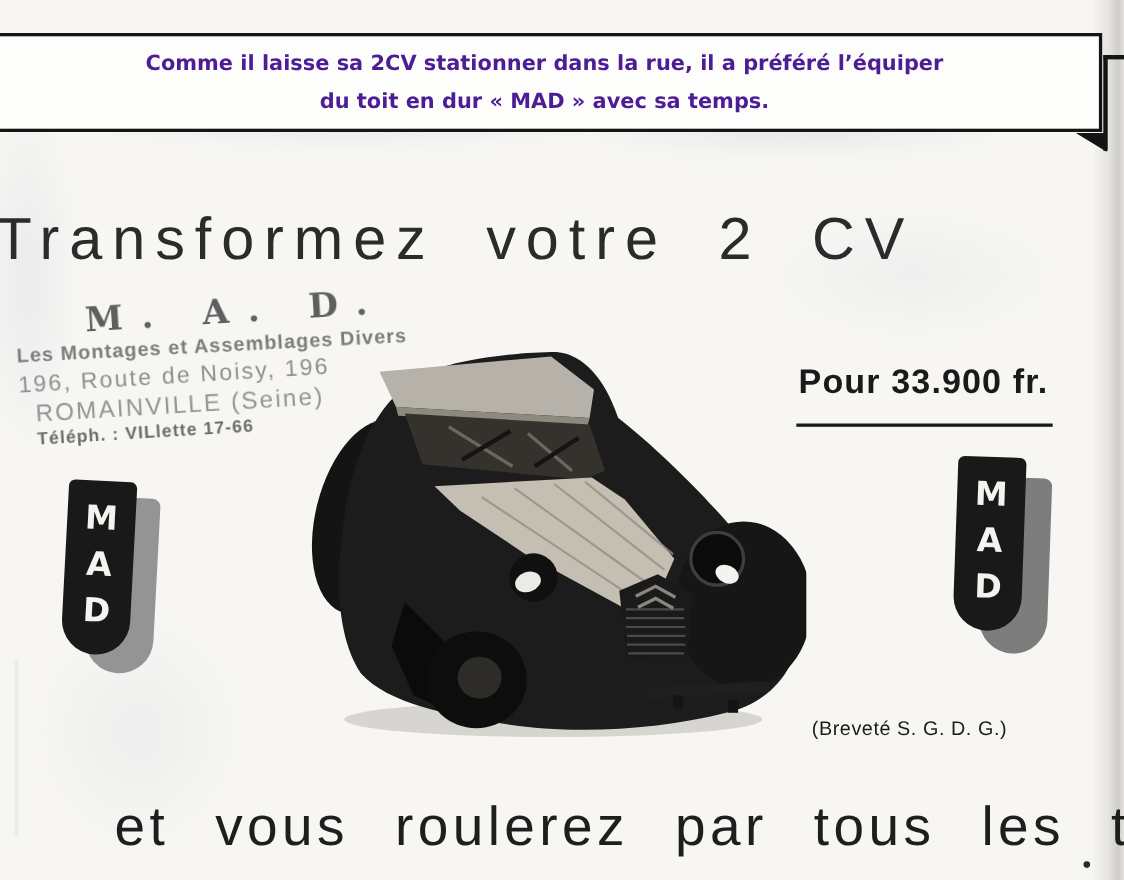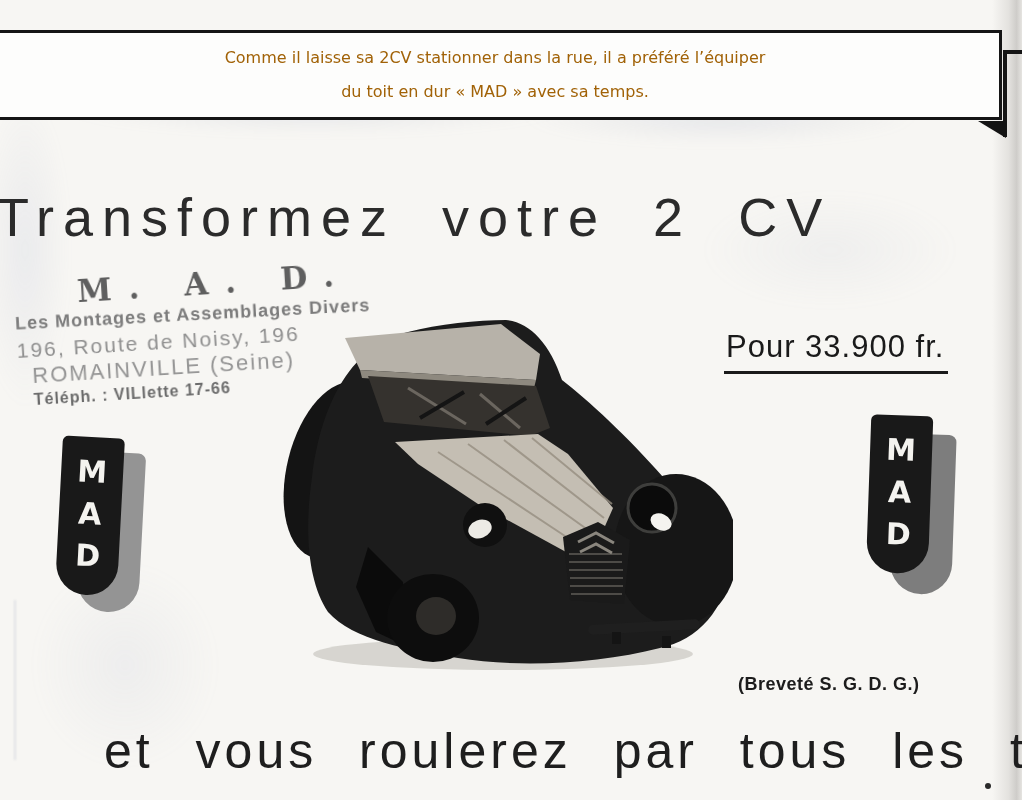--- a/index.html
+++ b/index.html
@@ -27,21 +27,21 @@
     background:linear-gradient(to right,rgba(0,0,0,0),rgba(110,105,100,.14) 55%,rgba(90,86,82,.26) 82%,rgba(150,146,140,.18));}
 
   
   .caption-box{
     position:absolute;left:-12px;top:30px;width:1008px;height:84px;
     background:#fdfdfc;border:3px solid #151515;
     display:flex;flex-direction:column;justify-content:center;align-items:center;
   }
   .caption-box .cap{
     font-family:"DejaVu Sans","Liberation Sans",sans-serif;
-    font-size:16px;line-height:34px;font-weight:400;color:#a16207;letter-spacing:0px;
+    font-size:19px;line-height:34px;font-weight:700;color:#4c1d95;letter-spacing:0px;
   }
   .fold-vline{position:absolute;left:1003px;top:50px;width:4px;height:87px;background:#151515;}
   .fold-hline{position:absolute;left:1003px;top:50px;width:19px;height:4px;background:#151515;}
   .fold-corner{position:absolute;left:978px;top:121px;width:0;height:0;
     border-top:17px solid #141414;border-left:28px solid transparent;}
 
   
   .headline{
     position:absolute;left:-4px;top:186px;
     font-size:54px;color:#2b2b2b;font-weight:400;
@@ -57,40 +57,40 @@
   .stamp .s1{font-family:"DejaVu Serif","Liberation Serif",serif;font-weight:bold;
     font-size:31px;letter-spacing:17px;color:#5f5f5f;margin-left:64px;}
   .stamp .s2{font-size:18px;font-weight:bold;color:#7c7c7c;letter-spacing:1px;margin-top:2px;transform:rotate(.5deg);}
   .stamp .s3{font-size:21px;color:#8f8f8f;letter-spacing:2px;margin-top:3px;}
   .stamp .s4{font-size:22px;color:#949494;letter-spacing:2px;margin-left:14px;margin-top:1px;}
   .stamp .s5{font-size:16px;font-weight:bold;color:#6b6b6b;letter-spacing:1px;margin-left:14px;margin-top:2px;}
 
   
   .price{
     position:absolute;left:724px;top:329px;
-    font-size:31px;font-weight:normal;color:#1a1a1a;letter-spacing:1px;
-    border-bottom:3px solid #1a1a1a;padding:0 4px 6px 2px;white-space:nowrap;
+    font-size:31px;font-weight:bold;color:#1a1a1a;letter-spacing:1px;
+    border-bottom:3px solid #1a1a1a;padding:0 4px 20px 2px;white-space:nowrap;
   }
 
   
   .badge-wrap{position:absolute;width:100px;height:190px;}
   .badge-wrap.left{left:58px;top:438px;transform:rotate(3deg);}
   .badge-wrap.right{left:868px;top:416px;transform:rotate(2deg);}
   .badge-shadow{position:absolute;width:62px;height:160px;border-radius:8px 8px 34px 34px;}
   .badge-wrap.left  .badge-shadow{left:22px;top:14px;background:#949494;}
   .badge-wrap.right .badge-shadow{left:24px;top:18px;background:#7d7d7d;}
   .badge{position:absolute;left:0;top:0;width:62px;height:158px;
     background:#191919;border-radius:6px 6px 32px 32px;
     display:flex;flex-direction:column;align-items:center;justify-content:flex-start;
     padding-top:14px;box-sizing:border-box;}
   .badge .bl{font-family:"DejaVu Sans",sans-serif;font-weight:bold;font-size:30px;
     line-height:42px;color:#f4f3ef;}
 
   
-  .patent{position:absolute;left:738px;top:674px;font-size:18px;font-weight:bold;
+  .patent{position:absolute;left:738px;top:652px;font-size:18px;font-weight:normal;
     color:#1c1c1c;letter-spacing:.5px;white-space:nowrap;}
   .tagline{position:absolute;left:104px;top:722px;font-size:50px;color:#1e1e1e;
     letter-spacing:4px;word-spacing:24px;white-space:nowrap;font-weight:400;}
 
   .car{position:absolute;left:268px;top:292px;}
   .dot{position:absolute;left:985px;top:783px;width:6px;height:6px;border-radius:50%;background:#2a2a2a;}
 </style>
 </head>
 <body>
 

